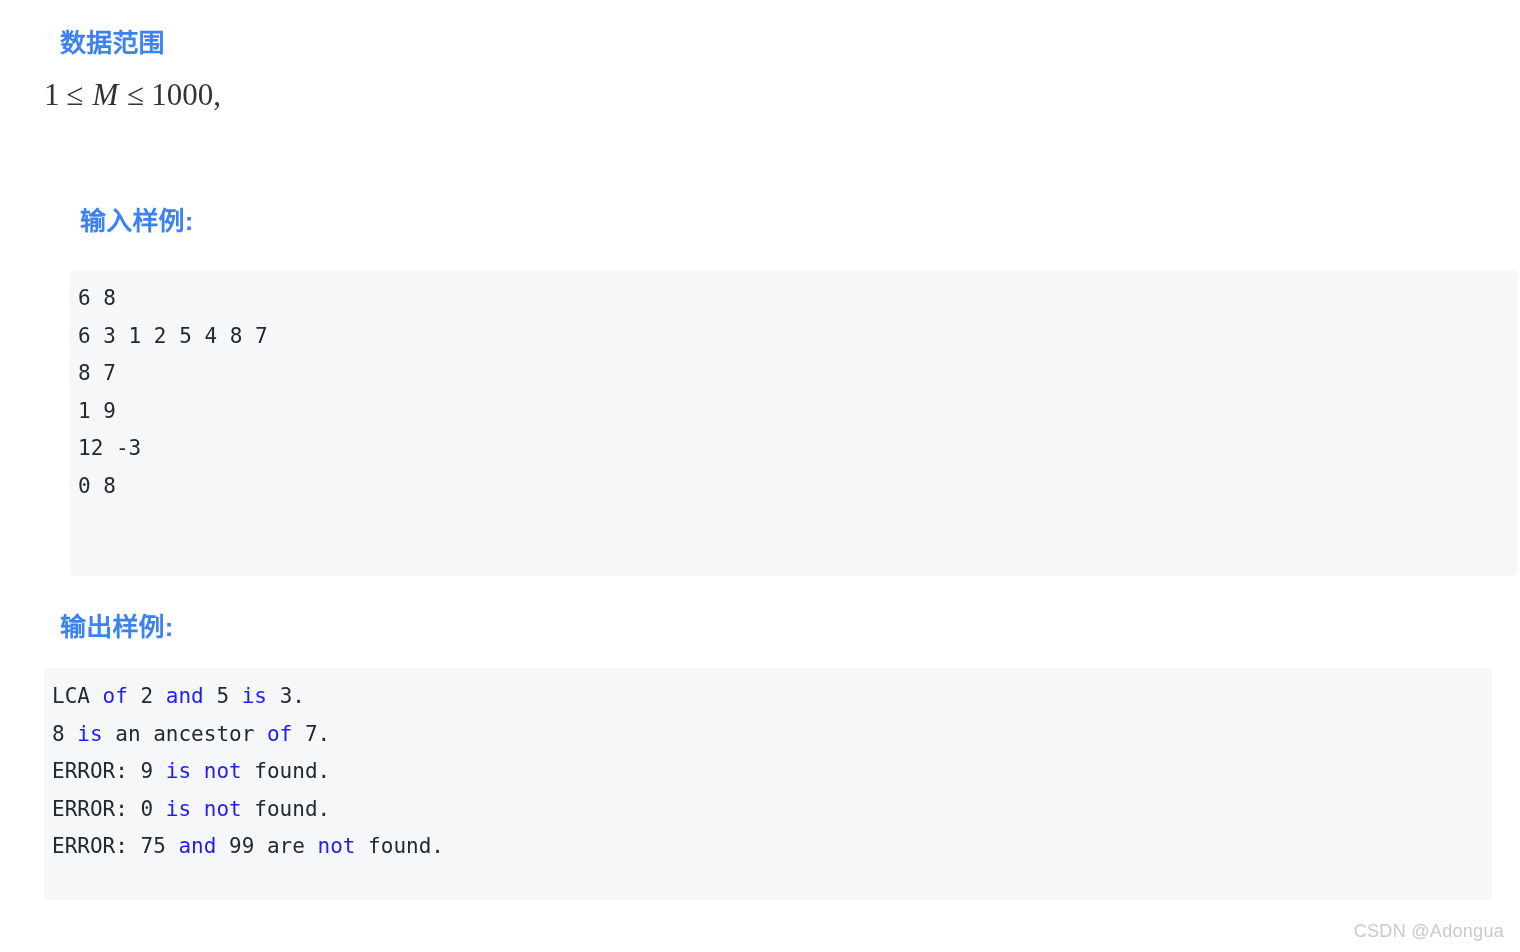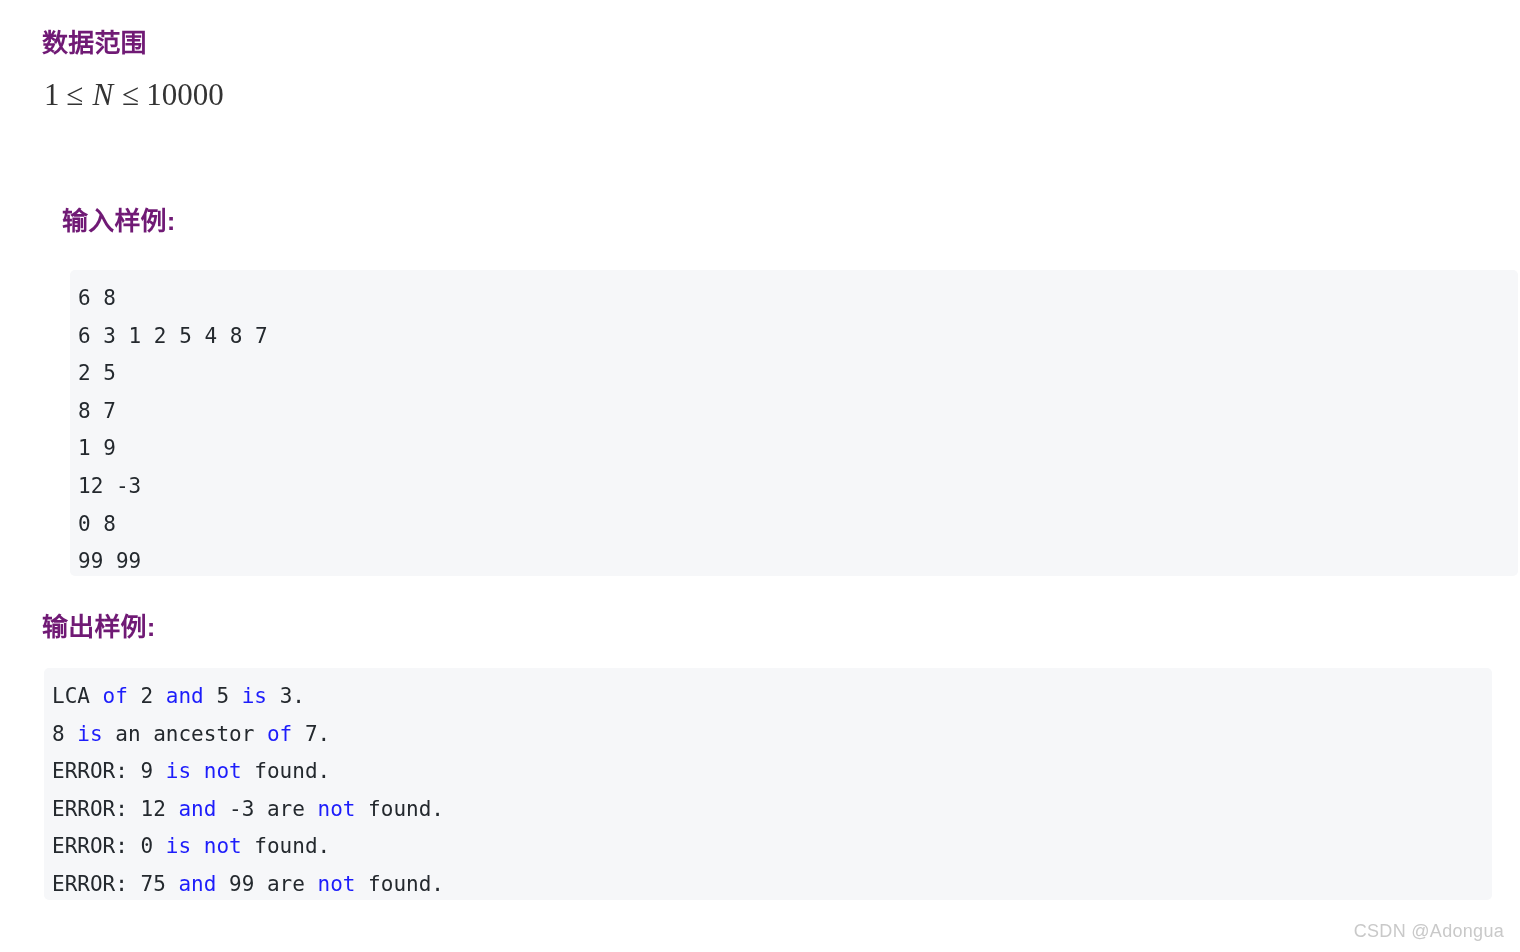--- a/index.html
+++ b/index.html
@@ -21,23 +21,23 @@
   .page {
     position: absolute;
     top: 0; left: 0;
     width: 1520px;
     height: 952px;
   }
 
   
   .section-heading {
     position: absolute;
-    left: 42px;
+    left: 60px;
     font-weight: bold;
-    color: #701a75;
+    color: #3b82f6;
     letter-spacing: 0.2px;
     white-space: nowrap;
   }
   #heading-range { top: 22px;  font-size: 26px; }
   #heading-input { top: 200px; font-size: 26px; margin-left: 20px; }
   #heading-output{ top: 606px; font-size: 26px; }
 
   
   .math-block {
     position: absolute;
@@ -103,43 +103,40 @@
 </style>
 </head>
 <body>
 
 <div class="page">
 
   <div class="section-heading" id="heading-range">数据范围</div>
 
   <div class="math-block">
     <div class="math-line">
-      <span class="mnum">1</span><span class="mrel">≤</span><span class="mvar">N</span><span class="mrel">≤</span><span class="mnum">10000</span>
+      <span class="mnum">1</span><span class="mrel">≤</span><span class="mvar">M</span><span class="mrel">≤</span><span class="mnum">1000,</span>
     </div>
   </div>
 
   <div class="section-heading" id="heading-input">输入样例:</div>
 
   <div class="code-block" id="code-input">
     <div class="code-line">6 8</div>
     <div class="code-line">6 3 1 2 5 4 8 7</div>
-    <div class="code-line">2 5</div>
     <div class="code-line">8 7</div>
     <div class="code-line">1 9</div>
     <div class="code-line">12 -3</div>
     <div class="code-line">0 8</div>
-    <div class="code-line">99 99</div>
   </div>
 
   <div class="section-heading" id="heading-output">输出样例:</div>
 
   <div class="code-block" id="code-output">
     <div class="code-line"><span>LCA </span><span class="kw">of</span><span> 2 </span><span class="kw">and</span><span> 5 </span><span class="kw">is</span><span> 3.</span></div>
     <div class="code-line"><span>8 </span><span class="kw">is</span><span> an ancestor </span><span class="kw">of</span><span> 7.</span></div>
     <div class="code-line"><span>ERROR: 9 </span><span class="kw">is</span><span> </span><span class="kw">not</span><span> found.</span></div>
-    <div class="code-line"><span>ERROR: 12 </span><span class="kw">and</span><span> -3 are </span><span class="kw">not</span><span> found.</span></div>
     <div class="code-line"><span>ERROR: 0 </span><span class="kw">is</span><span> </span><span class="kw">not</span><span> found.</span></div>
     <div class="code-line"><span>ERROR: 75 </span><span class="kw">and</span><span> 99 are </span><span class="kw">not</span><span> found.</span></div>
   </div>
 
   <div id="watermark">CSDN @Adongua</div>
 
 </div>
 
 </body></html>

